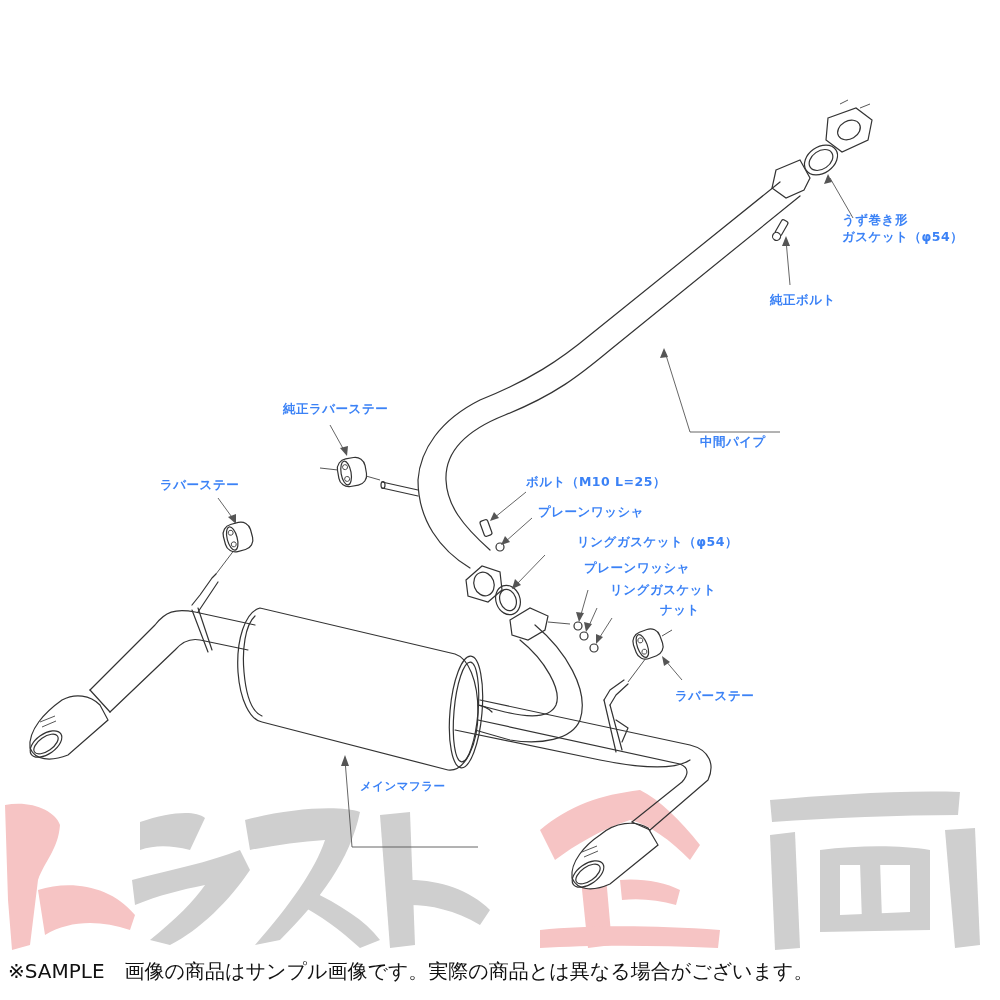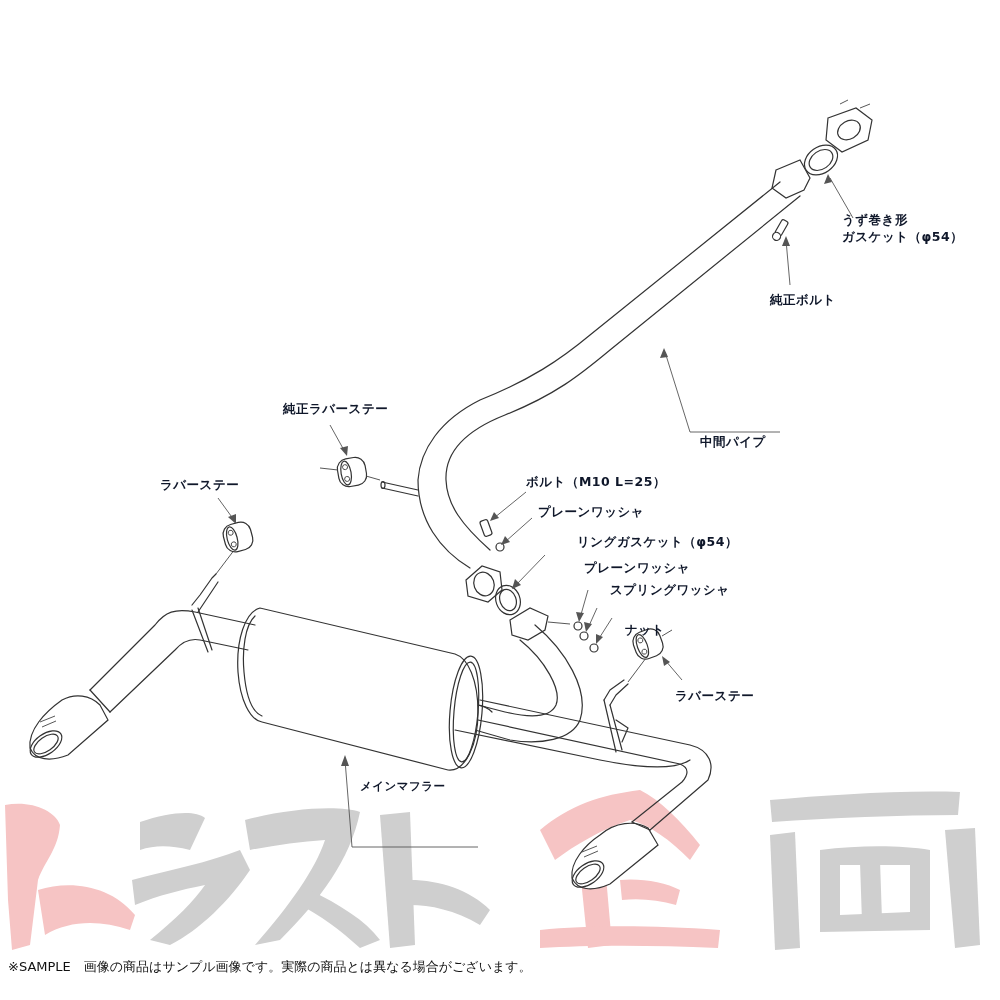--- a/index.html
+++ b/index.html
@@ -1,22 +1,22 @@
 <!DOCTYPE html>
 <html><head>
 <meta charset="utf-8">
 <style>
   html, body { margin: 0; padding: 0; background: #ffffff; }
   body { width: 1000px; height: 1000px; position: relative; overflow: hidden;
          font-family: "DejaVu Sans", "Liberation Sans", sans-serif; color: #222; }
   #canvas { position: absolute; left: 0; top: 0; width: 1000px; height: 1000px; }
   .wm { position: absolute; left: 0; top: 0; width: 1000px; height: 1000px; }
-  .label { position: absolute; font-size: 12.5px; font-weight: bold; color: #0f172a;
+  .label { position: absolute; font-size: 12.5px; font-weight: bold; color: #3b82f6;
            white-space: nowrap; letter-spacing: 0.5px; line-height: 1.35; }
-  .disclaimer { position: absolute; left: 8px; top: 958px; font-size: 13px;
+  .disclaimer { position: absolute; left: 8px; top: 958px; font-size: 20px;
                 color: #111; white-space: nowrap; font-family: "DejaVu Sans", sans-serif; }
   svg .ln { fill: none; stroke: #333; stroke-width: 1.2; stroke-linecap: round; stroke-linejoin: round; }
   svg .thin { fill: none; stroke: #444; stroke-width: 0.9; }
   svg .fillw { fill: #fff; stroke: #333; stroke-width: 1.2; }
   svg .lead { fill: none; stroke: #555; stroke-width: 0.9; }
   svg .arrow { fill: #555; }
 </style>
 </head>
 <body>
 
@@ -219,18 +219,18 @@
   <div>ガスケット（φ54）</div>
 </div>
 <div class="label" style="left:758px; top:292px;margin-left:12px;">純正ボルト</div>
 <div class="label" style="left:700px; top:434px;">中間パイプ</div>
 <div class="label" style="left:283px; top:401px;">純正ラバーステー</div>
 <div class="label" style="left:160px; top:477px;">ラバーステー</div>
 <div class="label" style="left:526px; top:474px;">ボルト（M10 L=25）</div>
 <div class="label" style="left:538px; top:504px;">プレーンワッシャ</div>
 <div class="label" style="left:552px; top:534px;margin-left:25px;">リングガスケット（φ54）</div>
 <div class="label" style="left:584px; top:560px;">プレーンワッシャ</div>
-<div class="label" style="left:610px; top:582px;">スプリングワッシャ</div>
-<div class="label" style="left:625px; top:602px;margin-top:20px;">ナット</div>
+<div class="label" style="left:610px; top:582px;">リングガスケット</div>
+<div class="label" style="left:660px; top:602px;">ナット</div>
 <div class="label" style="left:675px; top:688px;">ラバーステー</div>
 <div class="label" style="left:360px; top:779px; font-size:11.5px;">メインマフラー</div>
 
 <div class="disclaimer">※SAMPLE　画像の商品はサンプル画像です。実際の商品とは異なる場合がございます。</div>
 
 </body></html>

